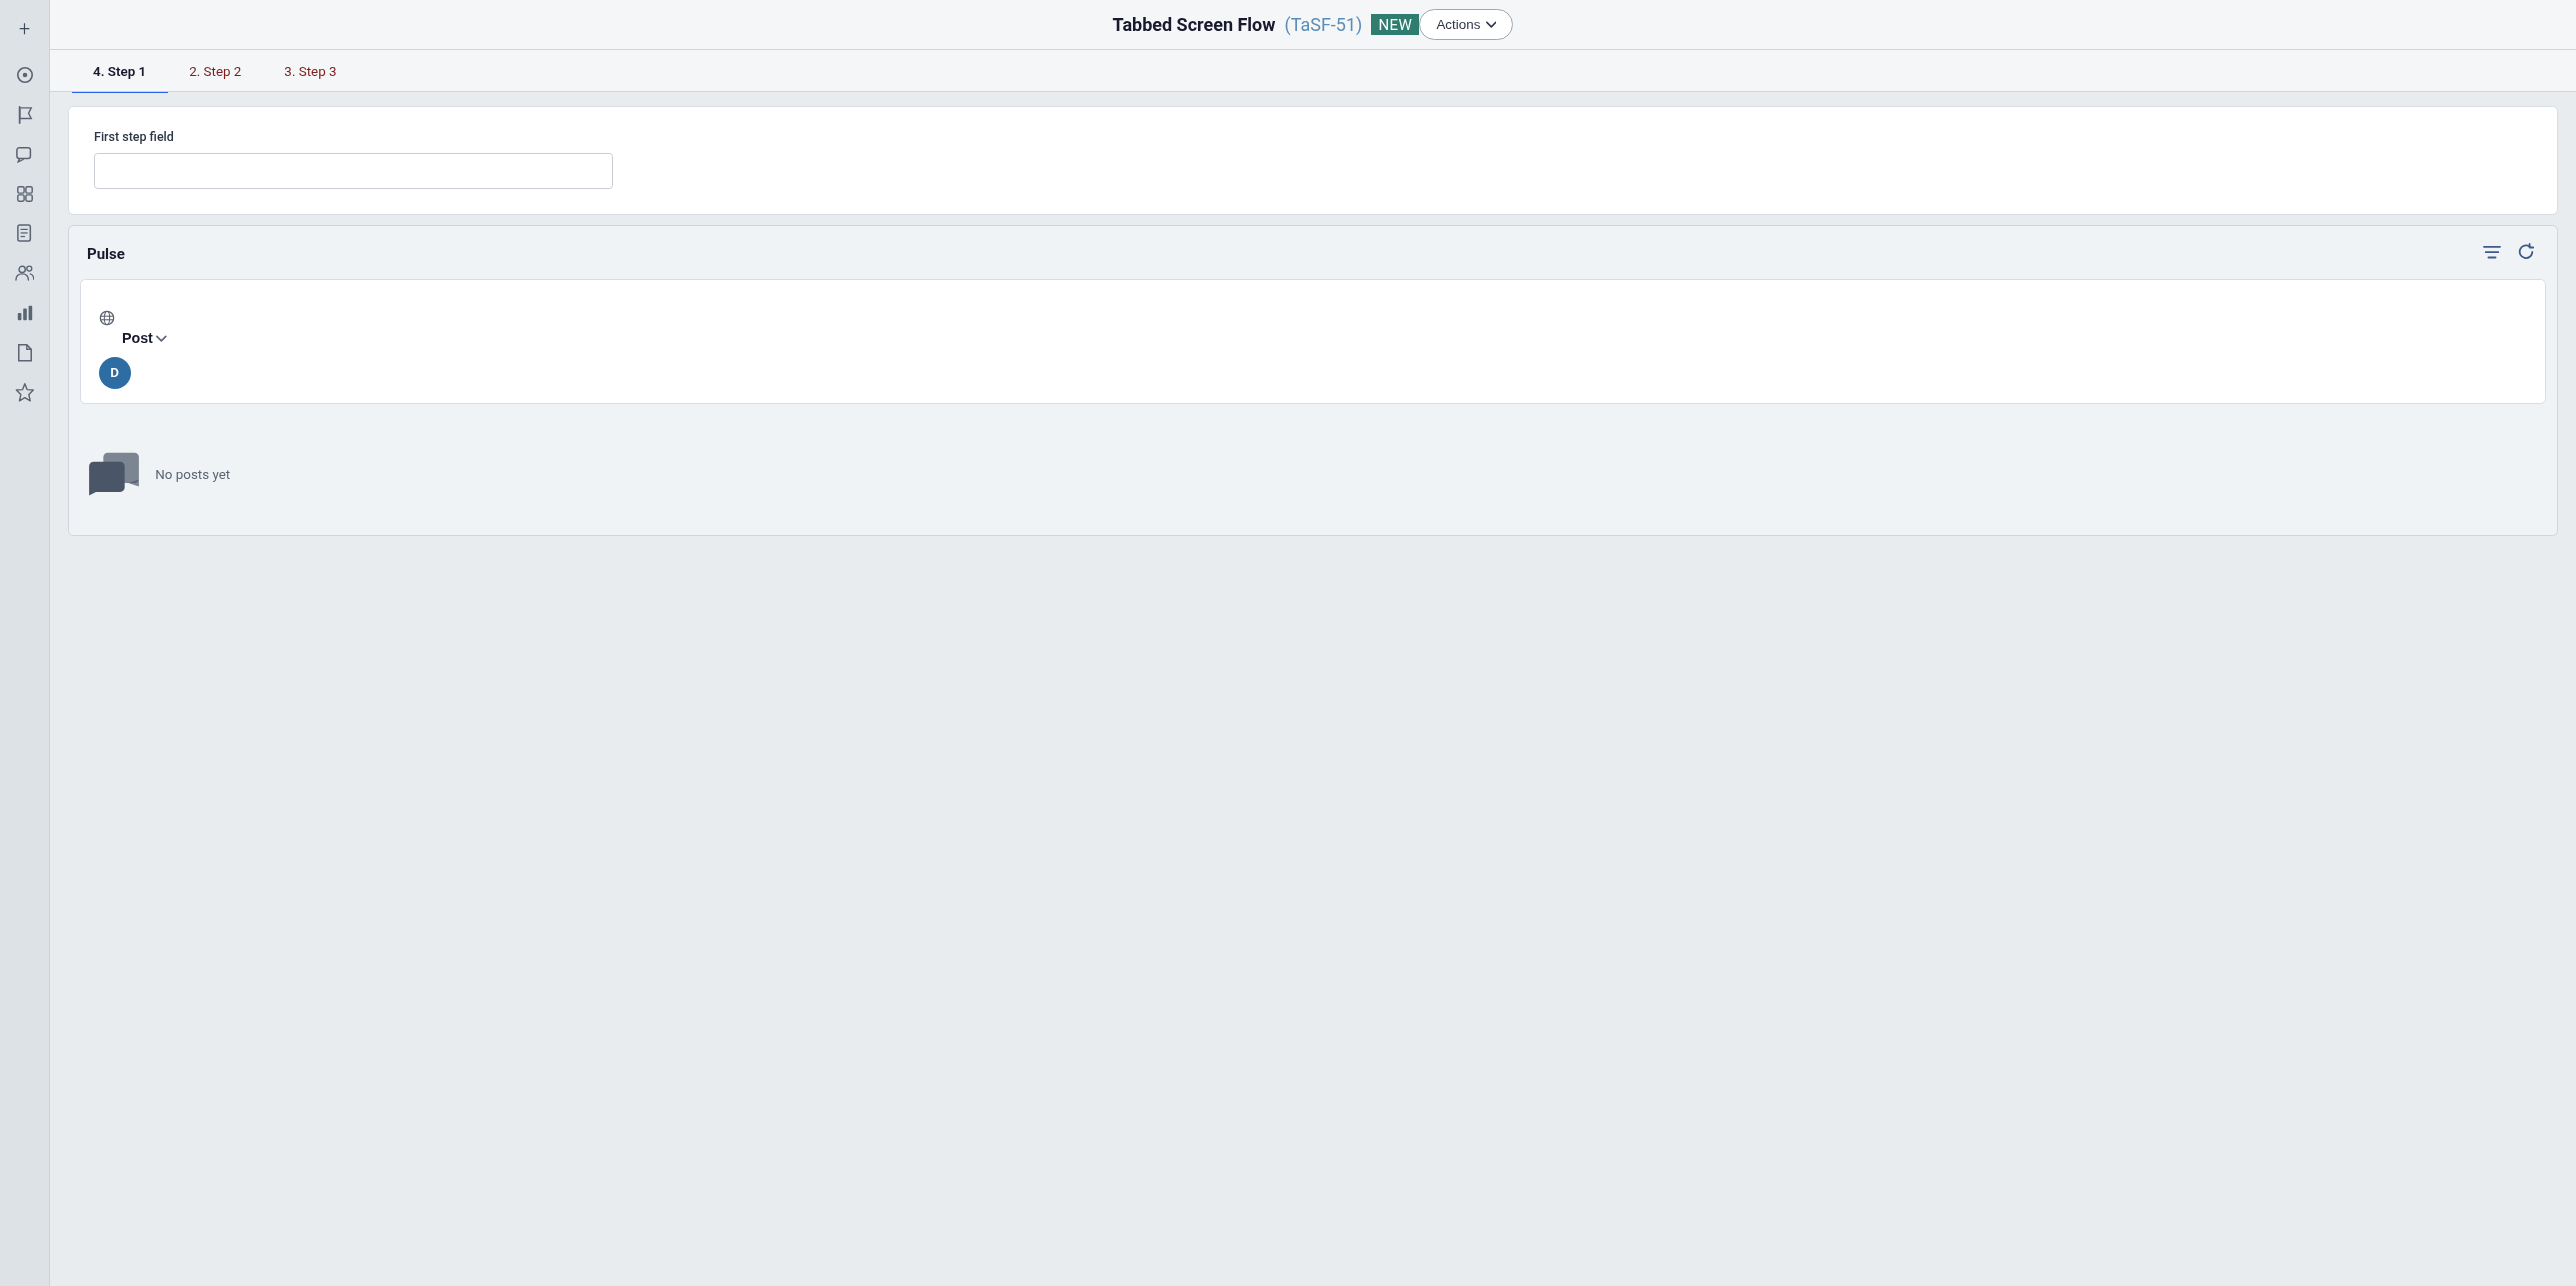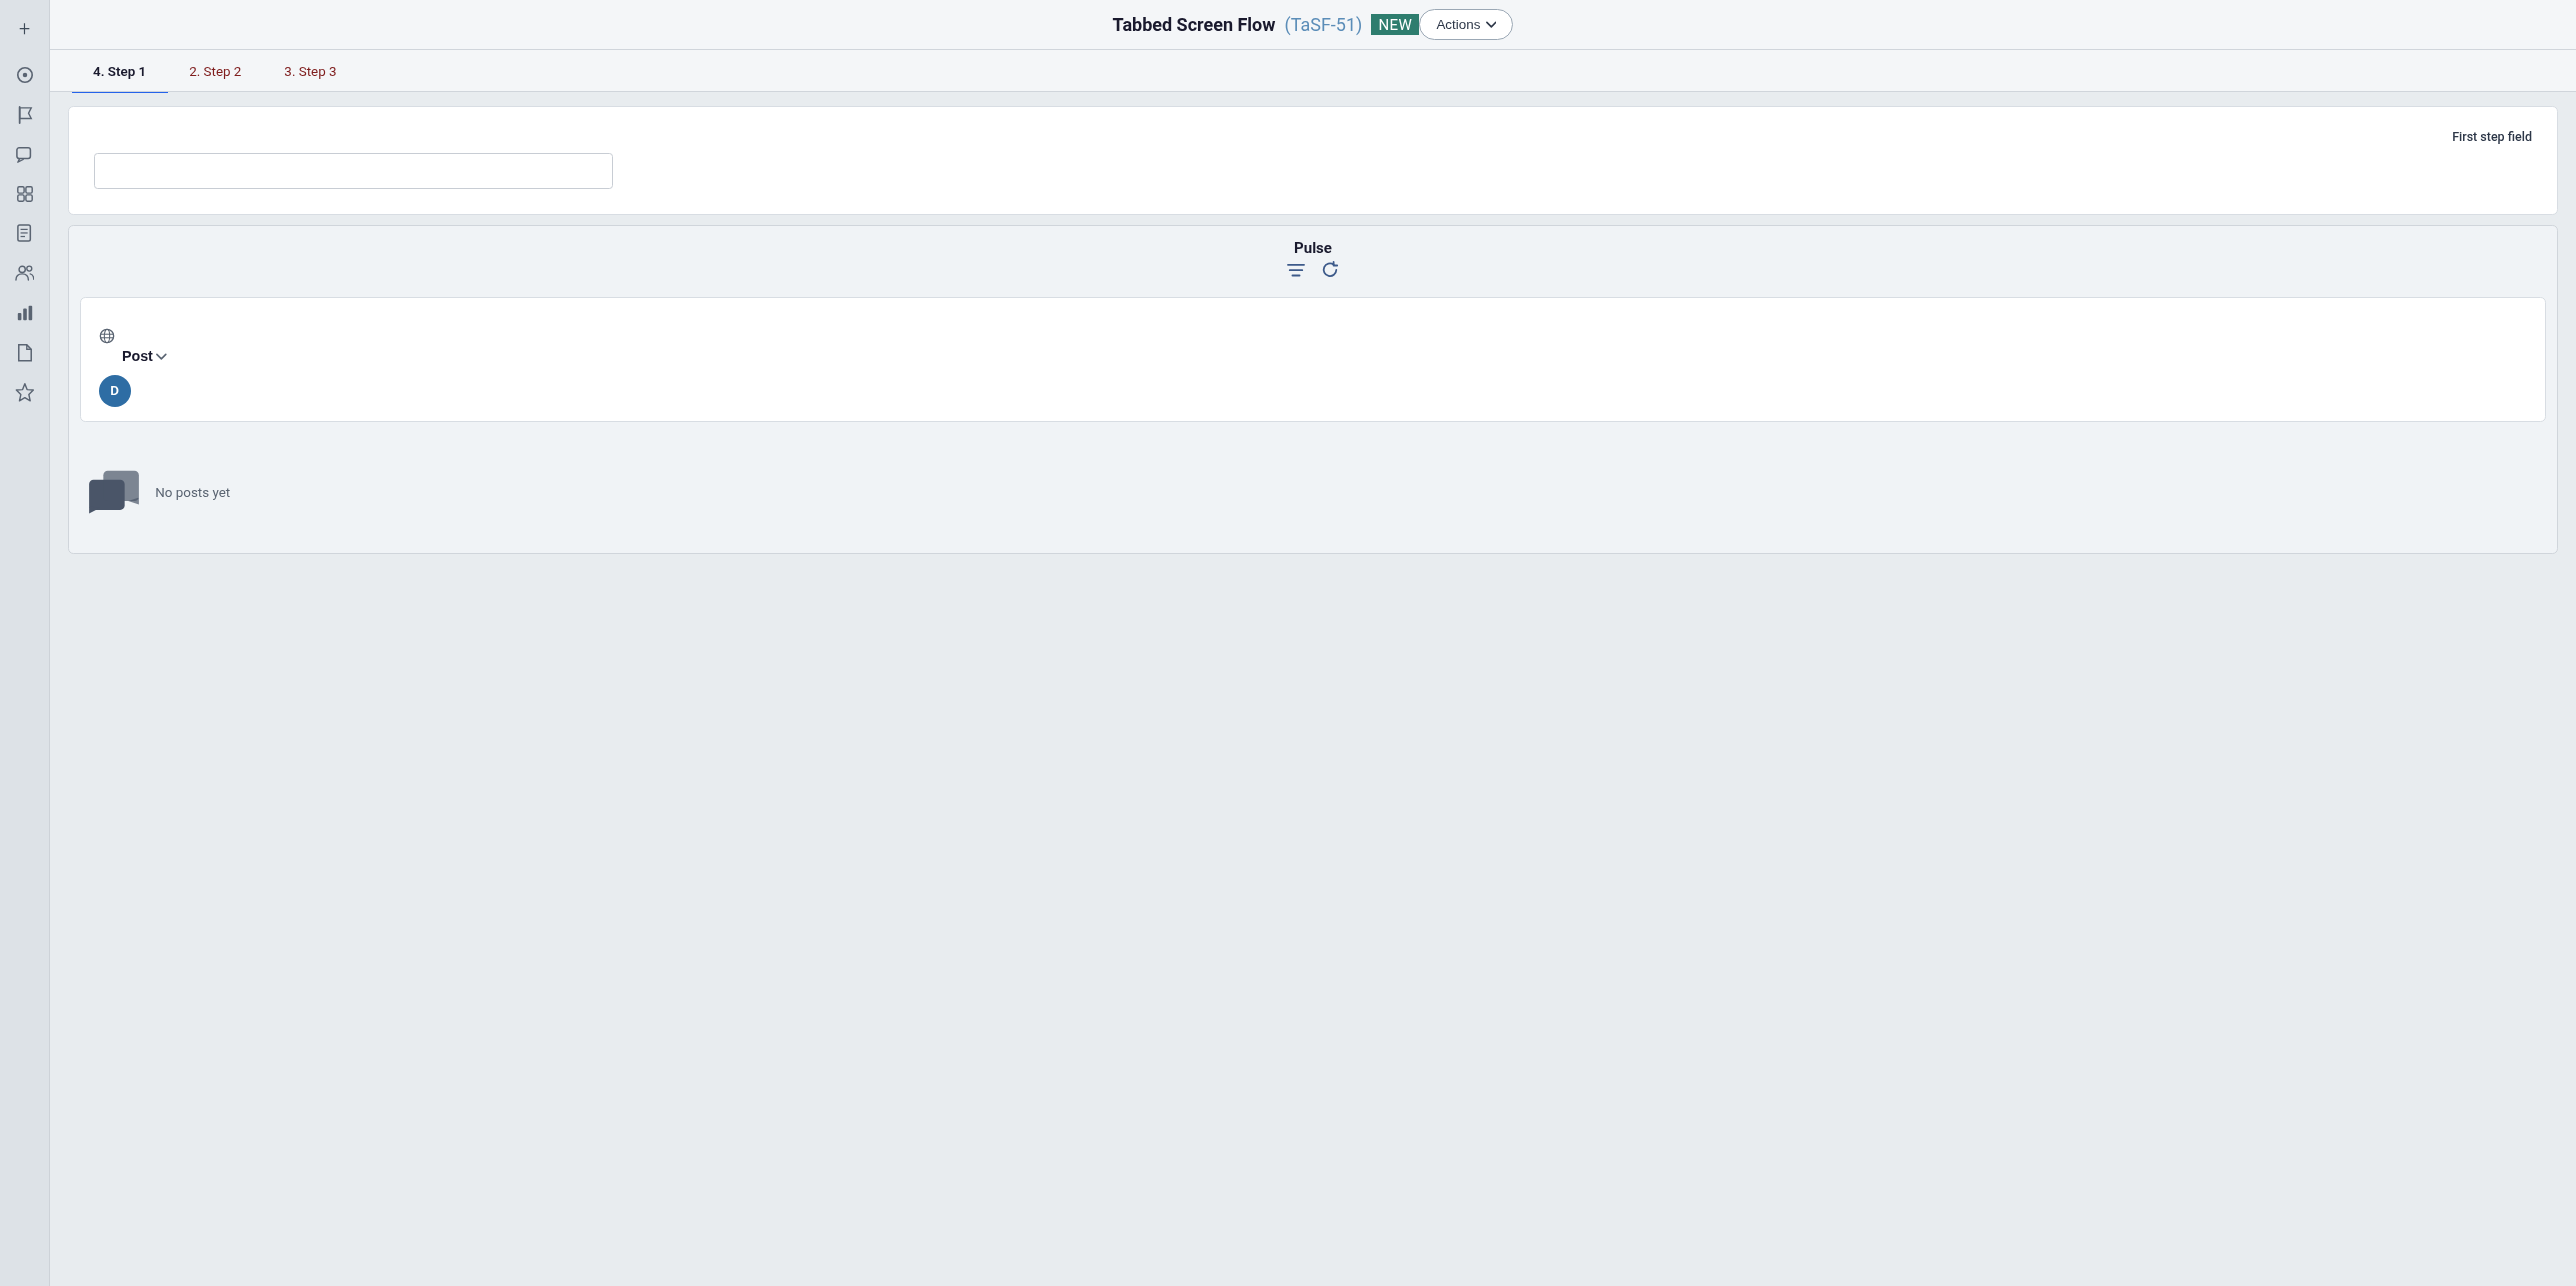--- a/index.html
+++ b/index.html
@@ -126,21 +126,20 @@
       margin: 14.3px 18px 10.7px;
       border-radius: 5.4px;
       border: 0.9px solid #d8dde3;
       padding: 21.5px 25px 25px;
     }
     .field-label {
       font-size: 12.5px;
       color: #2d3748;
       margin-bottom: 9px;
       font-weight: 500;
-      text-align: right;
     }
     .field-input {
       width: 519px;
       max-width: 100%;
       height: 36px;
       border: 0.9px solid #c8cdd4;
       border-radius: 3.6px;
       padding: 0 10.7px;
       font-size: 12.5px;
       background: white;
@@ -153,21 +152,20 @@
       background: #f0f3f6;
       border-radius: 5.4px;
       border: 0.9px solid #d0d5db;
       overflow: hidden;
     }
     .pulse-header {
       display: flex;
       align-items: center;
       justify-content: space-between;
       padding: 12.5px 18px 10.7px;
-      flex-direction: column;
     }
     .pulse-title {
       font-size: 15px;
       font-weight: 700;
       color: #1a1a2e;
     }
     .pulse-actions {
       display: flex;
       align-items: center;
       gap: 9px;

